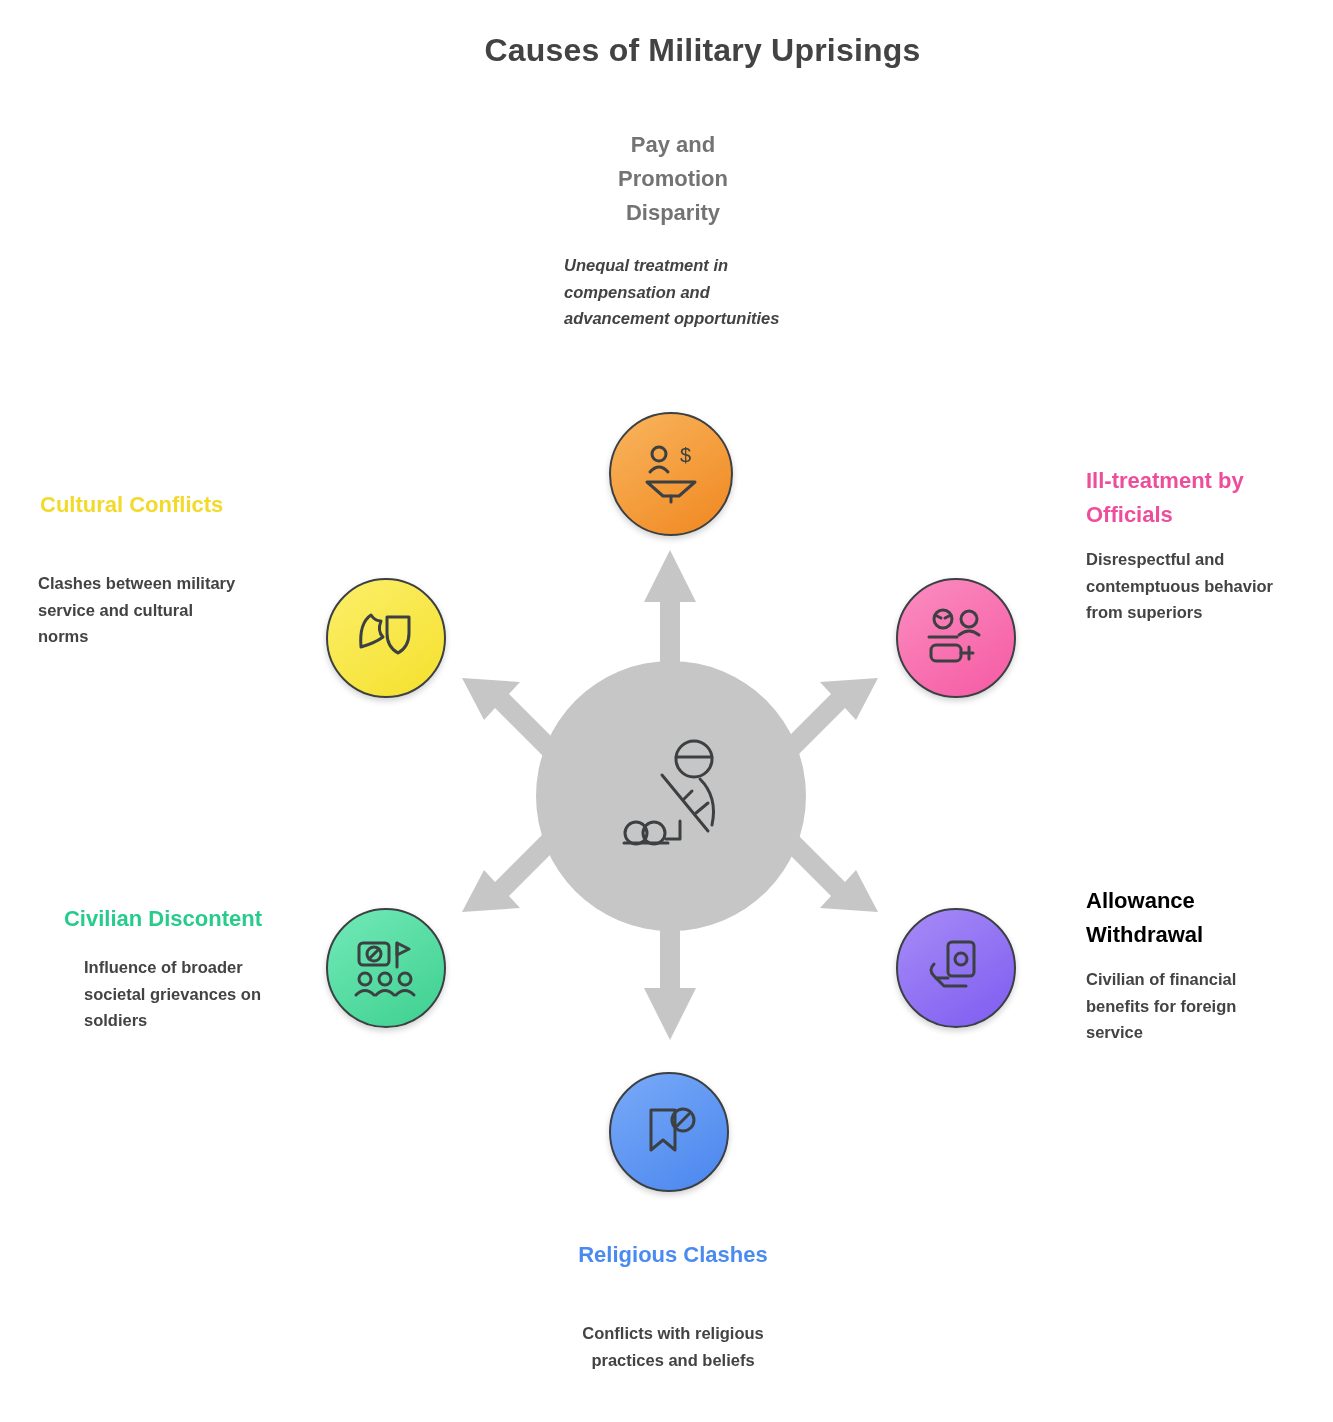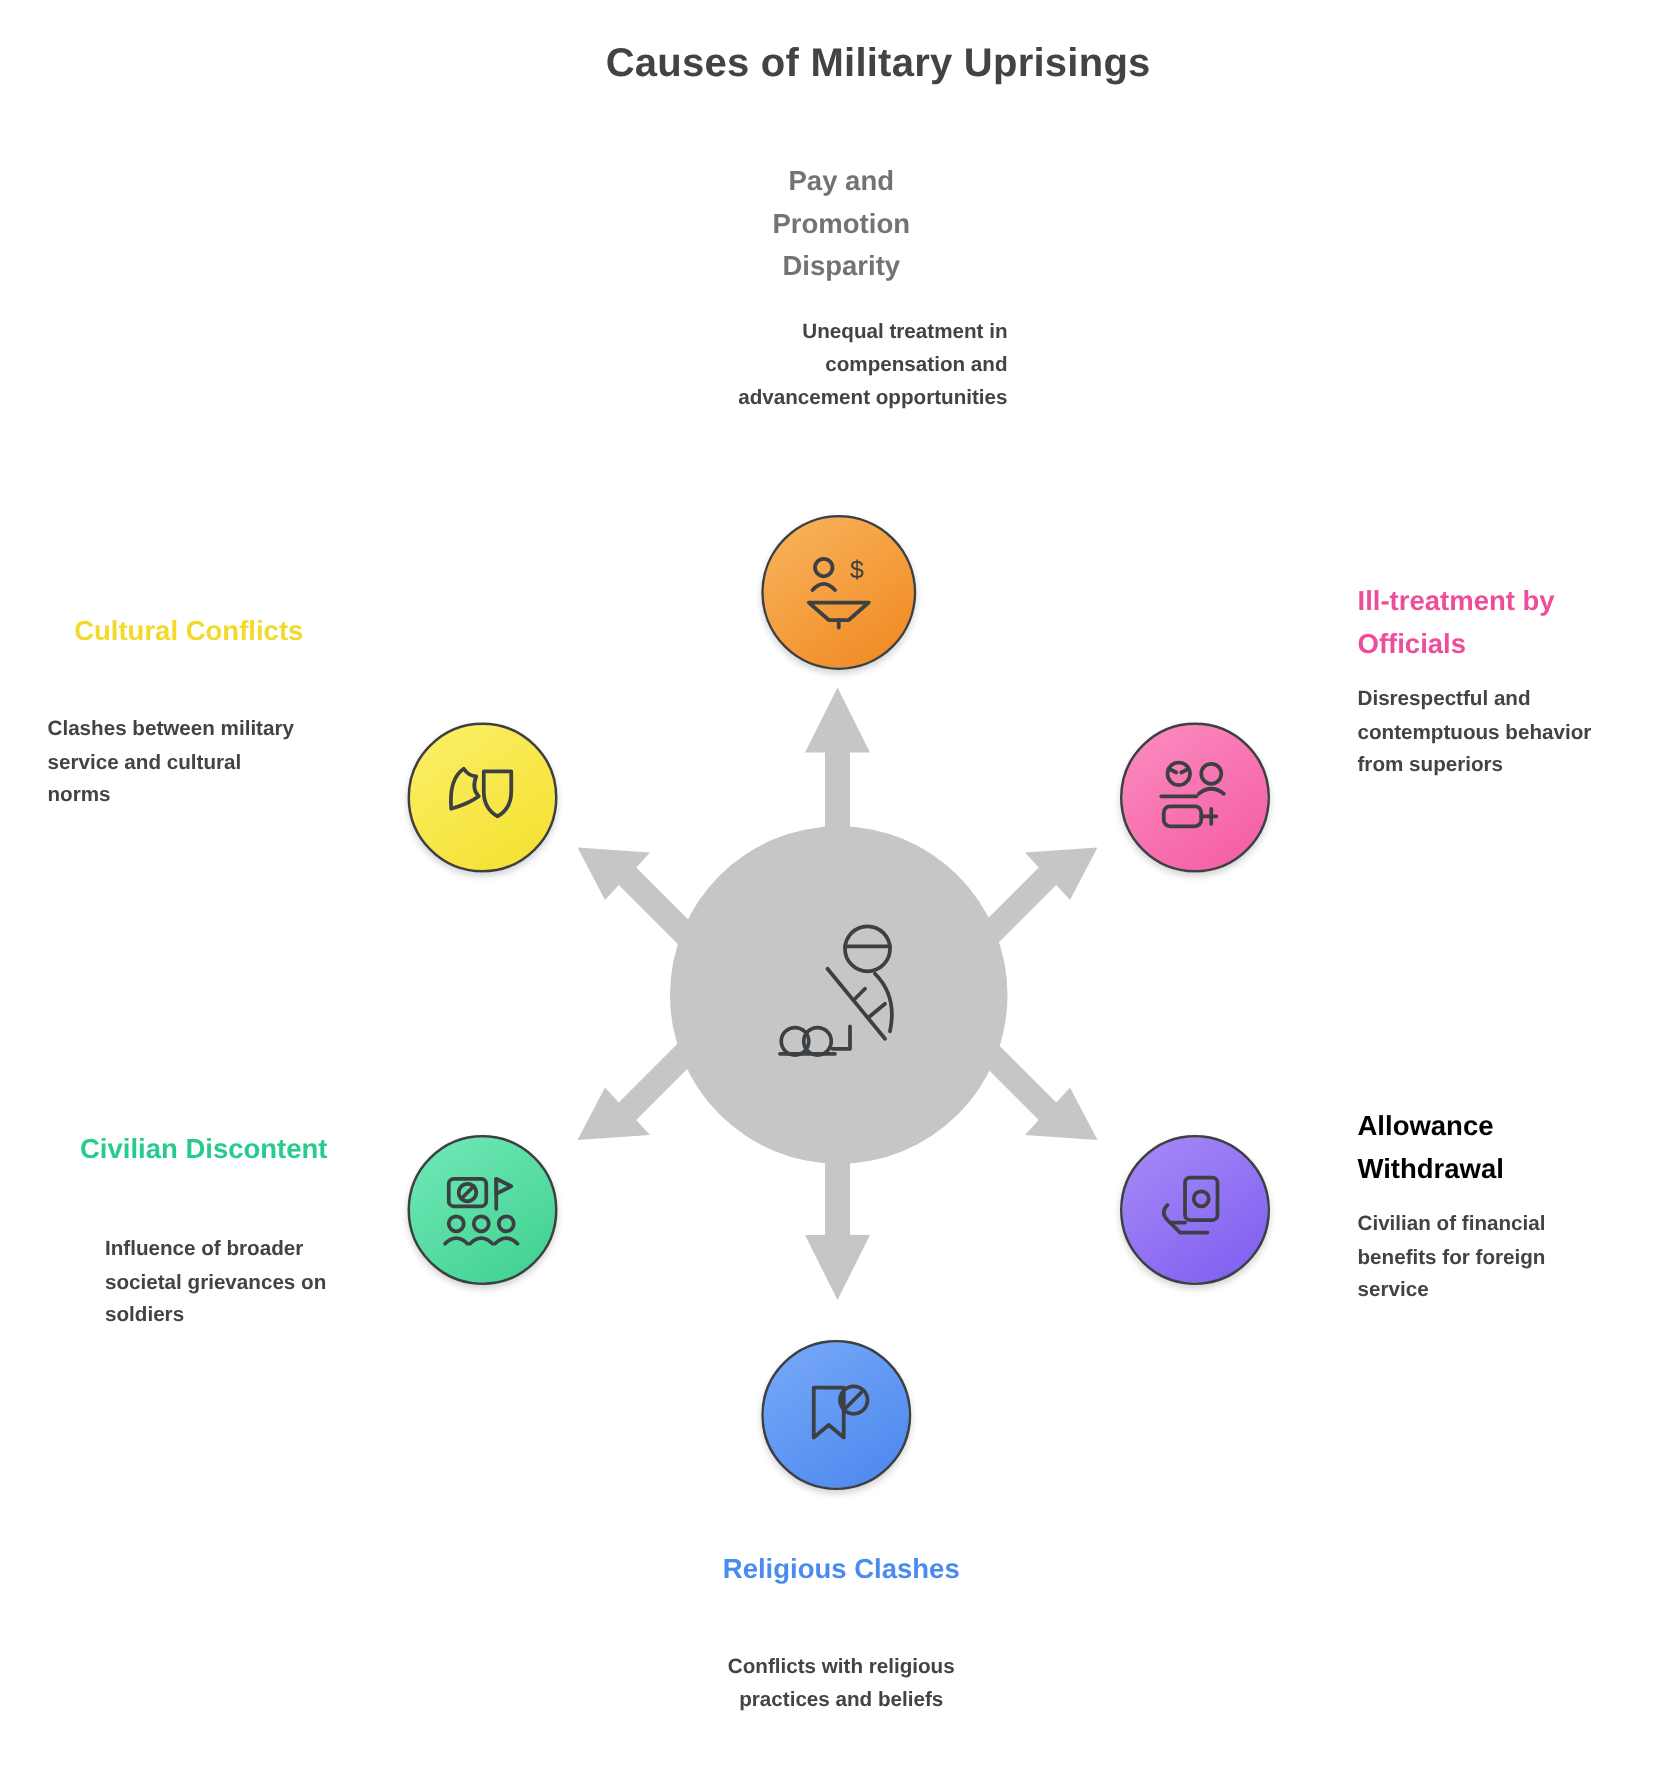--- a/index.html
+++ b/index.html
@@ -111,21 +111,21 @@
       <line x1="88" y1="78" x2="96" y2="70"></line>
       <path d="M70 118 h14 v-18"></path>
       <circle cx="40" cy="112" r="11"></circle>
       <circle cx="58" cy="112" r="11"></circle>
       <path d="M28 122 h44"></path>
     </g>
   </svg>
 </div>
 
 <div class="node-title" style="left:578px; top:128px; width:190px; text-align:center; color:#737373;">Pay and Promotion Disparity</div>
-<div class="node-desc" style="left:576px; top:252px; width:230px; text-align:right;">Unequal treatment in compensation and advancement opportunities</div>
+<div class="node-desc" style="left:564px; top:252px; width:230px; text-align:left;font-style:italic;">Unequal treatment in compensation and advancement opportunities</div>
 <div class="bubble" style="left:609px; top:412px; width:124px; height:124px; background:linear-gradient(145deg,#f9b55e,#f0871f);">
   <svg width="72" height="72" viewBox="0 0 72 72">
     <g fill="none" stroke="#3c4043" stroke-width="3" stroke-linecap="round" stroke-linejoin="round">
       <circle cx="24" cy="16" r="7"></circle>
       <path d="M15 34 q9 -10 18 0"></path>
       <text x="45" y="24" font-size="20" font-family="Liberation Sans, sans-serif" fill="#3c4043" stroke="none">$</text>
       <path d="M12 44 h48 l-16 14 h-16 z"></path>
       <line x1="36" y1="58" x2="36" y2="64"></line>
     </g>
   </svg>
@@ -168,40 +168,40 @@
   <svg width="68" height="68" viewBox="0 0 68 68">
     <g fill="none" stroke="#3c4043" stroke-width="3" stroke-linecap="round" stroke-linejoin="round">
       <path d="M16 12 h24 v40 l-12 -10 l-12 10 z"></path>
       <circle cx="48" cy="22" r="11"></circle>
       <line x1="42" y1="28" x2="54" y2="16"></line>
     </g>
   </svg>
 </div>
 
 <div class="node-title" style="left:40px; top:874px; width:222px; text-align:right; color:#27cc8c;margin-top:28px;">Civilian Discontent</div>
-<div class="node-desc" style="left:84px; top:954px; width:180px;margin-top:32px;">Influence of broader societal grievances on soldiers</div>
+<div class="node-desc" style="left:84px; top:954px; width:180px;">Influence of broader societal grievances on soldiers</div>
 <div class="bubble" style="left:326px; top:908px; width:120px; height:120px; background:linear-gradient(145deg,#72e9b8,#3ed08f);">
   <svg width="70" height="70" viewBox="0 0 70 70">
     <g fill="none" stroke="#3c4043" stroke-width="3" stroke-linecap="round" stroke-linejoin="round">
       <rect x="8" y="10" width="30" height="22" rx="4"></rect>
       <circle cx="23" cy="21" r="7"></circle>
       <line x1="18" y1="26" x2="28" y2="16"></line>
       <path d="M46 10 l12 6 l-12 6 z"></path>
       <line x1="46" y1="10" x2="46" y2="34"></line>
       <circle cx="14" cy="46" r="6"></circle>
       <circle cx="34" cy="46" r="6"></circle>
       <circle cx="54" cy="46" r="6"></circle>
       <path d="M5 62 q9 -9 18 0"></path>
       <path d="M25 62 q9 -9 18 0"></path>
       <path d="M45 62 q9 -9 18 0"></path>
     </g>
   </svg>
 </div>
 
-<div class="node-title" style="left:40px; top:488px; width:222px; text-align:center; color:#f2d92a;">Cultural Conflicts</div>
+<div class="node-title" style="left:40px; top:488px; width:222px; text-align:left; color:#f2d92a;">Cultural Conflicts</div>
 <div class="node-desc" style="left:38px; top:570px; width:206px;">Clashes between military service and cultural norms</div>
 <div class="bubble" style="left:326px; top:578px; width:120px; height:120px; background:linear-gradient(145deg,#fbef6a,#f5e02c);">
   <svg width="70" height="70" viewBox="0 0 70 70">
     <g fill="none" stroke="#3c4043" stroke-width="3" stroke-linecap="round" stroke-linejoin="round">
       <path d="M10 44 q-2 -24 10 -32 q4 6 10 6 q-4 10 2 16 q-8 6 -22 10 z"></path>
       <path d="M36 14 h22 v16 q0 14 -11 20 q-11 -6 -11 -20 z"></path>
     </g>
   </svg>
 </div>
 

